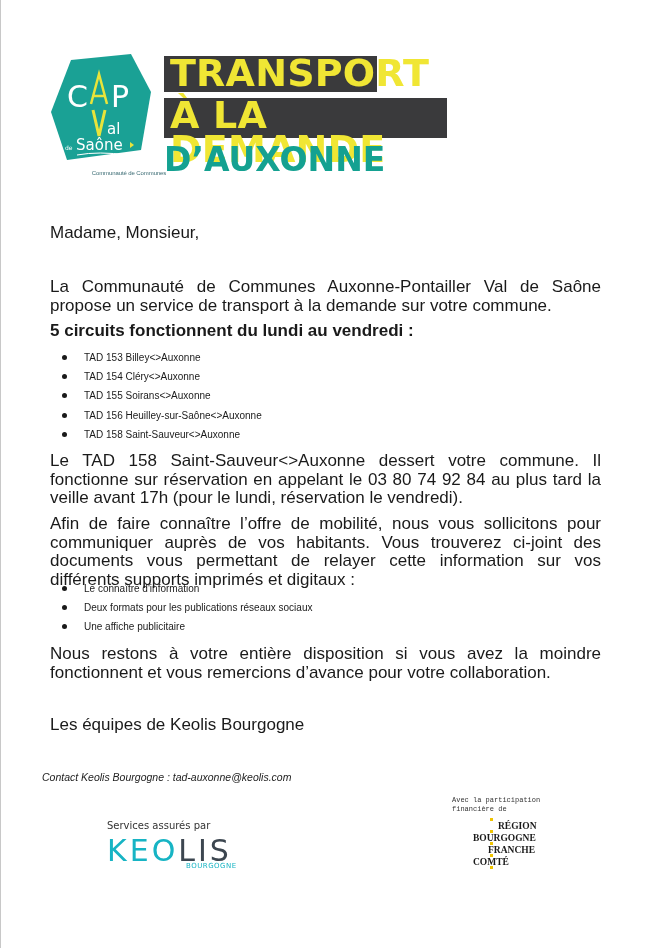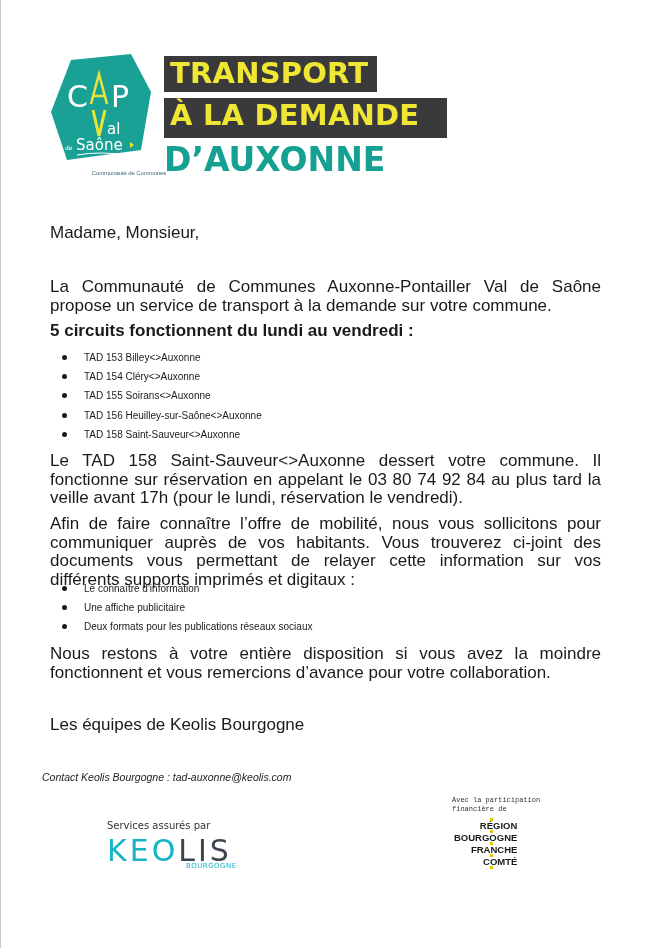--- a/index.html
+++ b/index.html
@@ -7,21 +7,21 @@
          font-family: "Liberation Sans", sans-serif; color: #1a1a1a; }
   .page { position: absolute; left: 0; top: 0; width: 672px; height: 948px;
           border-left: 1px solid #c8c8c8; box-sizing: border-box; }
 
   
   .cap-logo { position: absolute; left: 48px; top: 52px; width: 110px; height: 130px; }
   .cap-sub { position: absolute; left: 30px; top: 118px; width: 100px; font-size: 6px;
              color: #3a6b73; text-align: center; letter-spacing: -0.1px; }
   .title-block { position: absolute; left: 163px; top: 56px; }
   .band { background: #3a3a3c; color: #f0e634; font-weight: bold;
-          font-family: "DejaVu Sans", sans-serif; font-size: 29px; line-height: 34px;
+          font-family: "DejaVu Sans", sans-serif; font-size: 38px; line-height: 34px;
           padding: 0 6px; display: inline-block; letter-spacing: 0.2px; }
   .band1 { position: absolute; left: 0; top: 0; width: 201px; height: 36px; }
   .band2 { position: absolute; left: 0; top: 42px; width: 271px; height: 40px; }
   .teal-title { position: absolute; left: 0; top: 84px; color: #14a191;
                 font-family: "DejaVu Sans", sans-serif; font-weight: bold;
                 font-size: 33px; line-height: 40px; white-space: nowrap; }
 
   
   .txt { position: absolute; left: 49px; width: 551px; font-size: 17px; line-height: 18.5px;
          text-align: justify; }
@@ -46,22 +46,22 @@
   .services { position: absolute; left: 106px; top: 820px; font-size: 10px; color: #333;
               font-family: "DejaVu Sans", sans-serif; }
   .keolis { position: absolute; left: 106px; top: 835px; color: #17b4c4;
             font-family: "DejaVu Sans", sans-serif; font-size: 30px; letter-spacing: 3px;
             line-height: 32px; font-weight: normal; }
   .keolis .lis { color: #3c4650; }
   .keolis-sub { position: absolute; left: 185px; top: 862px; font-size: 7px; color: #17b4c4;
                 font-family: "DejaVu Sans", sans-serif; letter-spacing: 0.5px; }
   .avec { position: absolute; left: 451px; top: 796px; font-size: 7px; line-height: 8.5px; color: #333;
           font-family: Liberation Mono, monospace; width: 90px; }
-  .region { position: absolute; left: 453px; top: 820px; font-family: Liberation Sans, sans-serif;
-            font-weight: bold; font-size: 9.5px; line-height: 12px; color: #1a1a1a; text-align: right; }
+  .region { position: absolute; left: 472px; top: 820px; font-family: Liberation Serif, serif;
+            font-weight: bold; font-size: 9.5px; line-height: 12px; color: #1a1a1a; }
   .region div { white-space: nowrap; }
   .region .r1 { padding-left: 25px; }
   .region .r2 { padding-left: 0; }
   .region .r3 { padding-left: 15px; }
   .region .r4 { padding-left: 0; }
   .region-bar { position: absolute; left: 489px; top: 818px; width: 3px; height: 52px;
                 background: repeating-linear-gradient(#f0c400 0 3px, transparent 3px 12px); }
 </style>
 </head>
 <body>
@@ -100,22 +100,22 @@
     <li>TAD 155 Soirans&lt;&gt;Auxonne</li>
     <li>TAD 156 Heuilley-sur-Saône&lt;&gt;Auxonne</li>
     <li>TAD 158 Saint-Sauveur&lt;&gt;Auxonne</li>
   </ul>
 
   <div class="txt p3">Le TAD 158 Saint-Sauveur&lt;&gt;Auxonne dessert votre commune. Il fonctionne sur réservation en appelant le 03 80 74 92 84 au plus tard la veille avant 17h (pour le lundi, réservation le vendredi).</div>
   <div class="txt p4">Afin de faire connaître l’offre de mobilité, nous vous sollicitons pour communiquer auprès de vos habitants. Vous trouverez ci-joint des documents vous permettant de relayer cette information sur vos différents supports imprimés et digitaux :</div>
 
   <ul class="lst docs">
     <li>Le connaître d'information</li>
+    <li>Deux formats pour les publications réseaux sociaux</li>
     <li>Une affiche publicitaire</li>
-    <li>Deux formats pour les publications réseaux sociaux</li>
   </ul>
 
   <div class="txt p5">Nous restons à votre entière disposition si vous avez la moindre fonctionnent et vous remercions d’avance pour votre collaboration.</div>
   <div class="txt sign">Les équipes de Keolis Bourgogne</div>
   <div class="contact">Contact Keolis Bourgogne : tad-auxonne@keolis.com</div>
 
   <div class="services">Services assurés par</div>
   <div class="keolis"><span>KEO</span><span class="lis">LIS</span></div>
   <div class="keolis-sub">BOURGOGNE</div>
 

